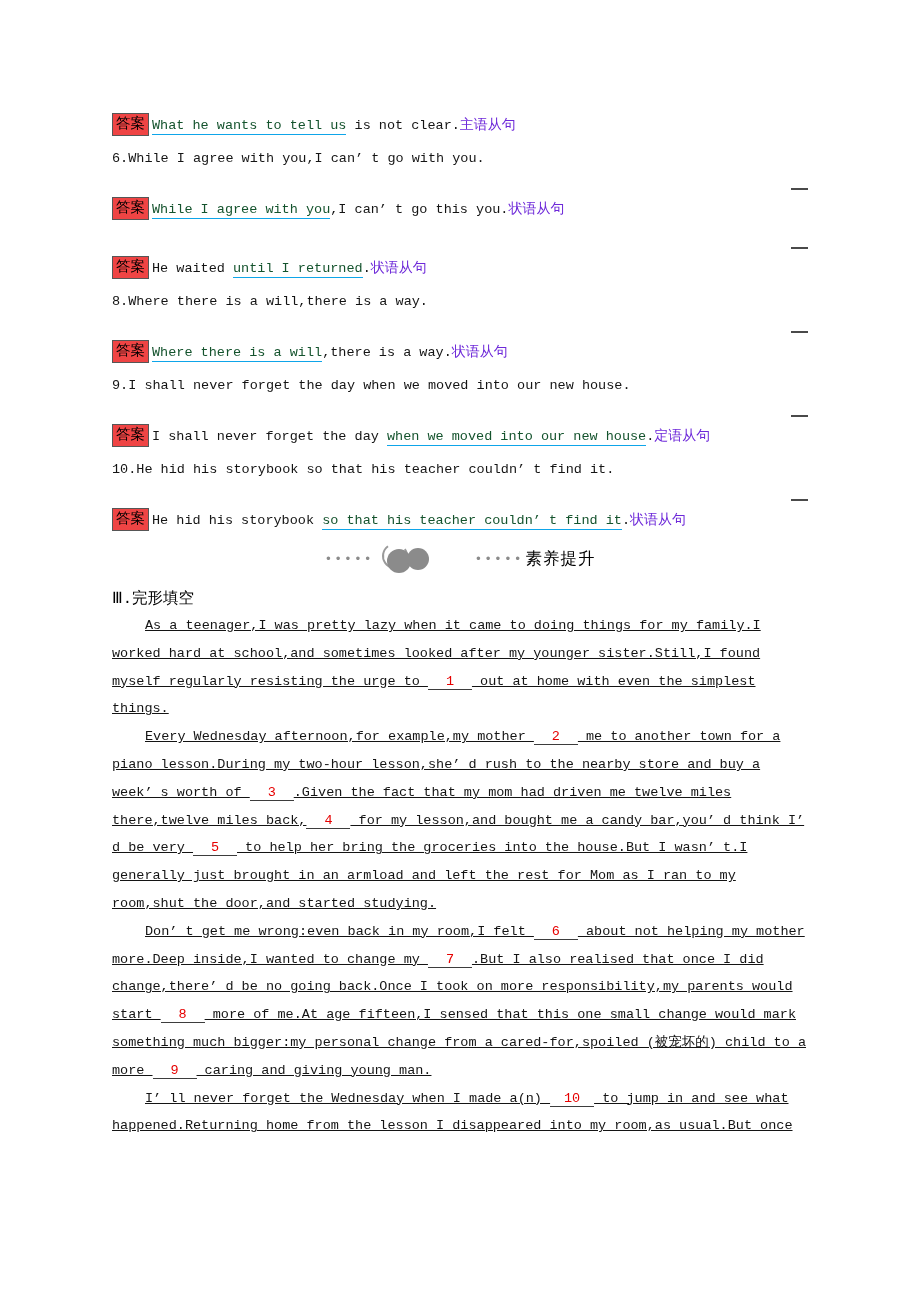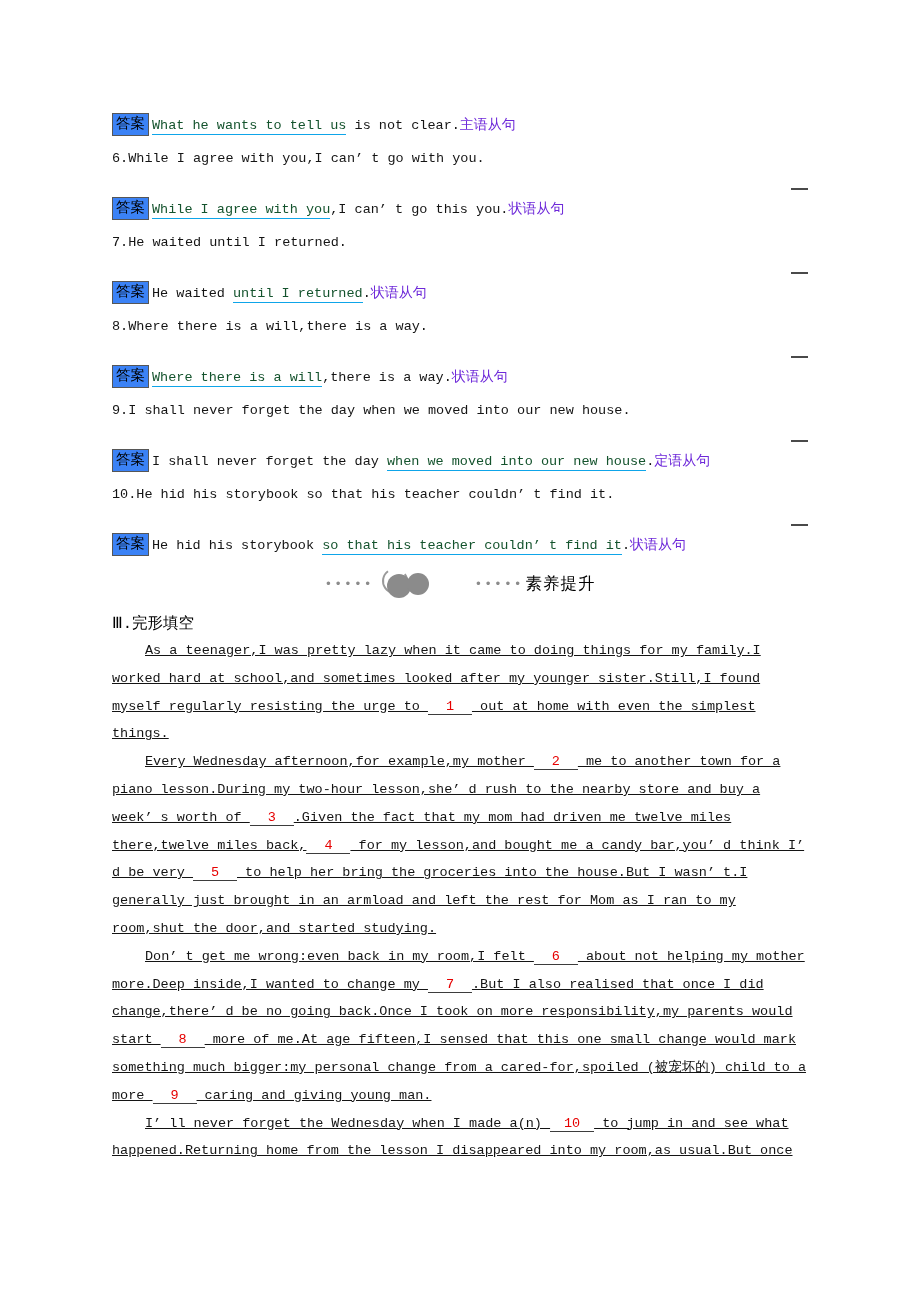--- a/index.html
+++ b/index.html
@@ -9,21 +9,21 @@
     color:#141414;
   }
   .page{box-sizing:border-box;width:920px;height:1302px;padding:113px 112px 0 112px;background:#ffffff;}
 
   
   .answer-row{height:25px;line-height:25px;margin-bottom:8px;white-space:nowrap;font-size:13.5px;}
   .question-row{height:25px;line-height:25px;white-space:nowrap;font-size:13.5px;}
   .gap-row{height:19px;margin-bottom:7px;display:flex;align-items:flex-end;justify-content:flex-end;}
   .dash{width:17px;height:2px;background:#4a4a4a;}
   .ans-box{
-    display:inline-block;border:1px solid #565656;background:#3b82f6;color:#000;
+    display:inline-block;border:1px solid #565656;background:#ef4444;color:#000;
     padding:0 3px;margin-right:3px;font-size:14.5px;line-height:21px;vertical-align:1px;
   }
   .red-ans{color:#14532d;border-bottom:1px solid #0ea5e9;padding-bottom:1px;}
   .clause{font-size:14px;color:#6d28d9;}
 
   
   .divider{height:36px;margin-top:6px;display:flex;align-items:center;justify-content:center;}
   .dots{color:#8b8b8b;font-size:13px;letter-spacing:2px;line-height:1;}
   .logo{margin-left:5px;}
   .div-right{margin-left:42px;display:flex;align-items:center;}
@@ -43,21 +43,20 @@
 <div class="page">
 
   <div class="answer-row"><span class="ans-box">答案</span><span></span><span class="red-ans">What he wants to tell us</span><span> is not clear.</span><span class="clause">主语从句</span></div>
 
   <div class="question-row">6.While I agree with you,I can’ t go with you.</div>
   <div class="gap-row">
       <span class="dash"></span>
     </div>
   <div class="answer-row"><span class="ans-box">答案</span><span></span><span class="red-ans">While I agree with you</span><span>,I can’ t go this you.</span><span class="clause">状语从句</span></div>
 
-  <div class="question-row">7.He waited until I returned.</div>
   <div class="gap-row">
       <span class="dash"></span>
     </div>
   <div class="answer-row"><span class="ans-box">答案</span><span>He waited </span><span class="red-ans">until I returned</span><span>.</span><span class="clause">状语从句</span></div>
 
   <div class="question-row">8.Where there is a will,there is a way.</div>
   <div class="gap-row">
       <span class="dash"></span>
     </div>
   <div class="answer-row"><span class="ans-box">答案</span><span></span><span class="red-ans">Where there is a will</span><span>,there is a way.</span><span class="clause">状语从句</span></div>

